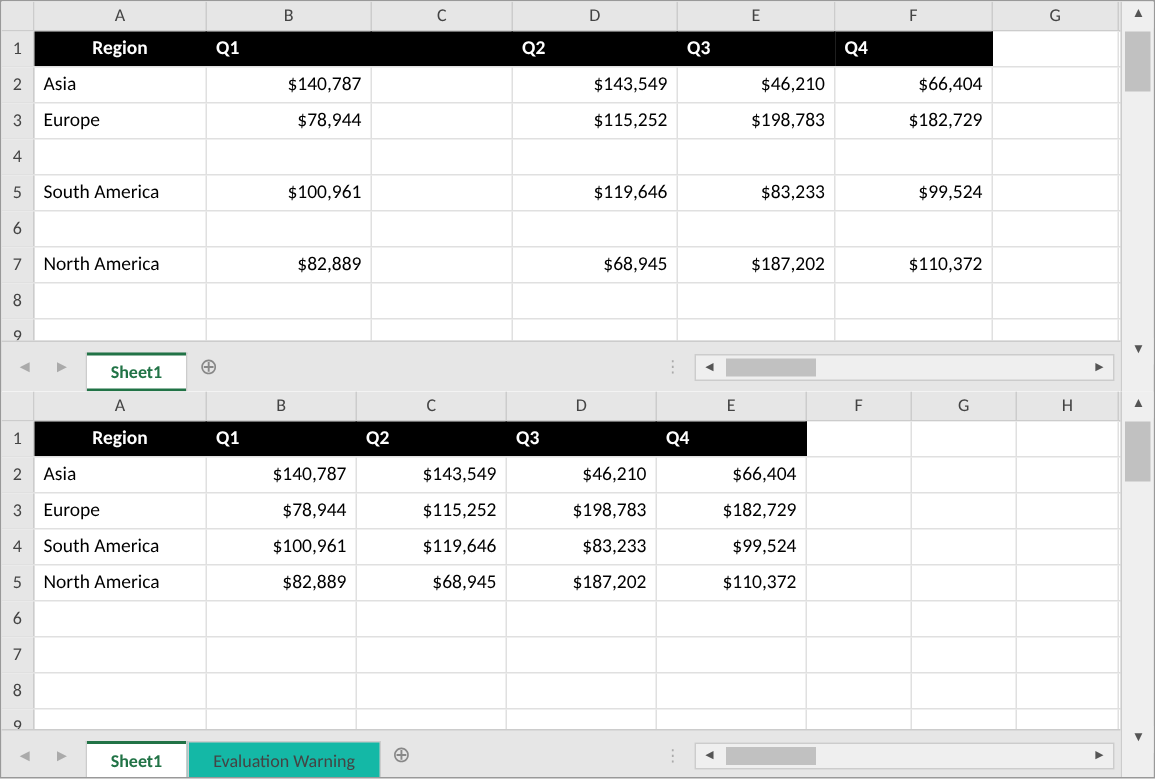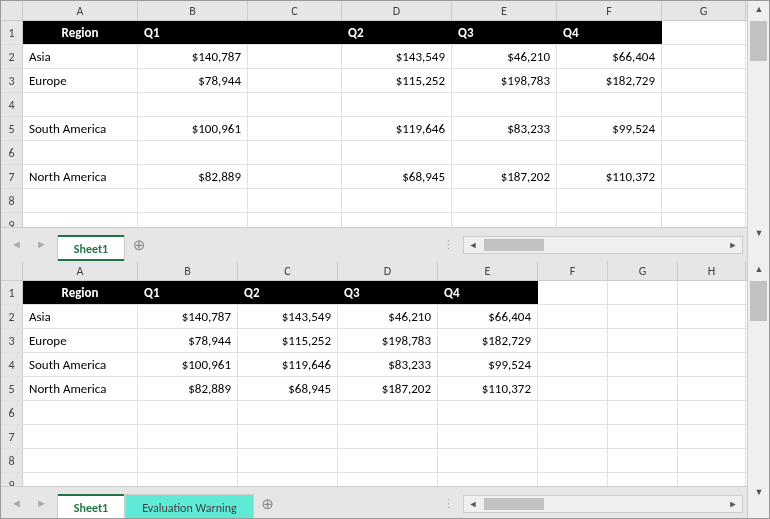--- a/index.html
+++ b/index.html
@@ -136,21 +136,21 @@
   }
   .nav-btn { cursor: pointer; }
   .tabs {
     display: flex;
     align-items: flex-end;
     height: 100%;
     gap: 0;
   }
   .tab {
     padding: 6px 16px;
-    background: #5eead4;
+    background: #14b8a6;
     color: #444;
     border: 1px solid #ccc;
     border-bottom: none;
     position: relative;
     cursor: pointer;
     font-size: 12px;
     height: 26px;
   }
   .tab.active {
     background: #fff;

